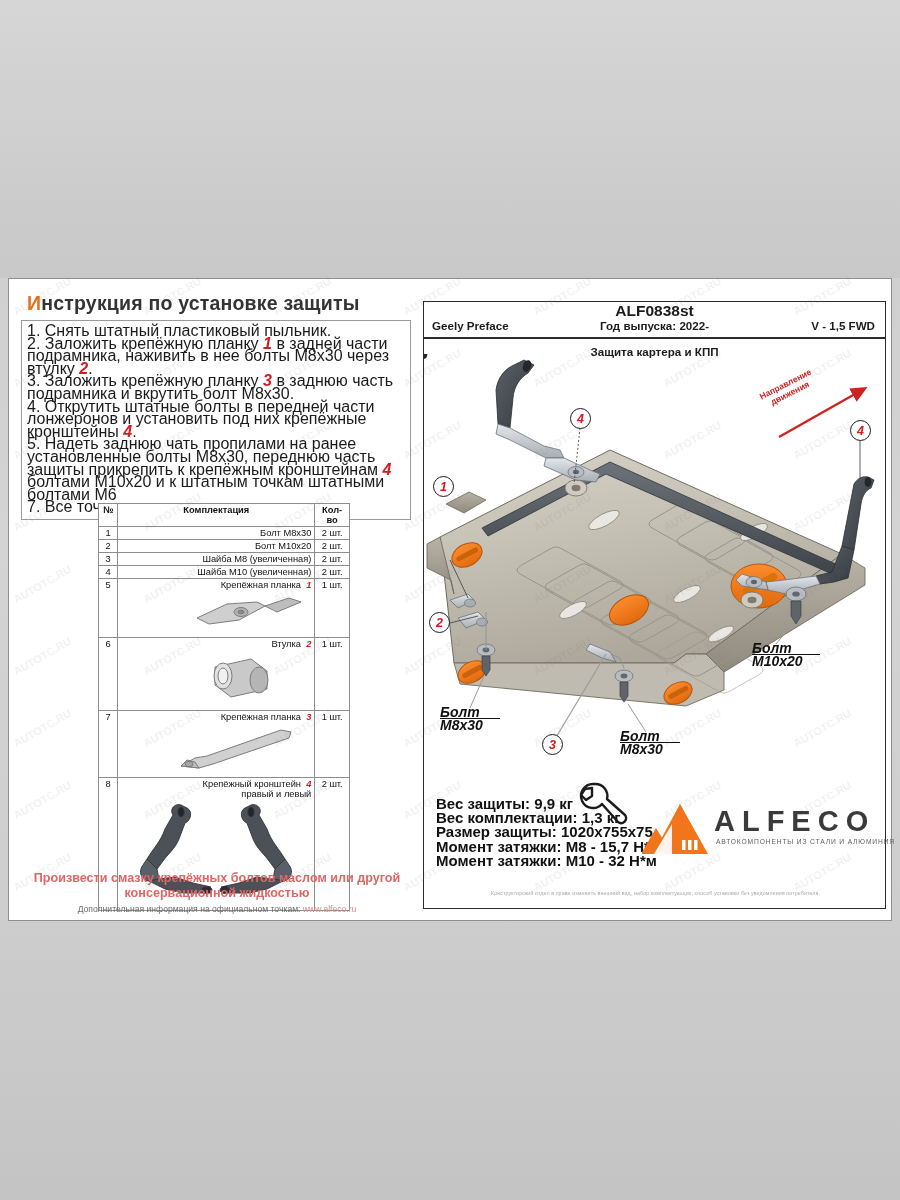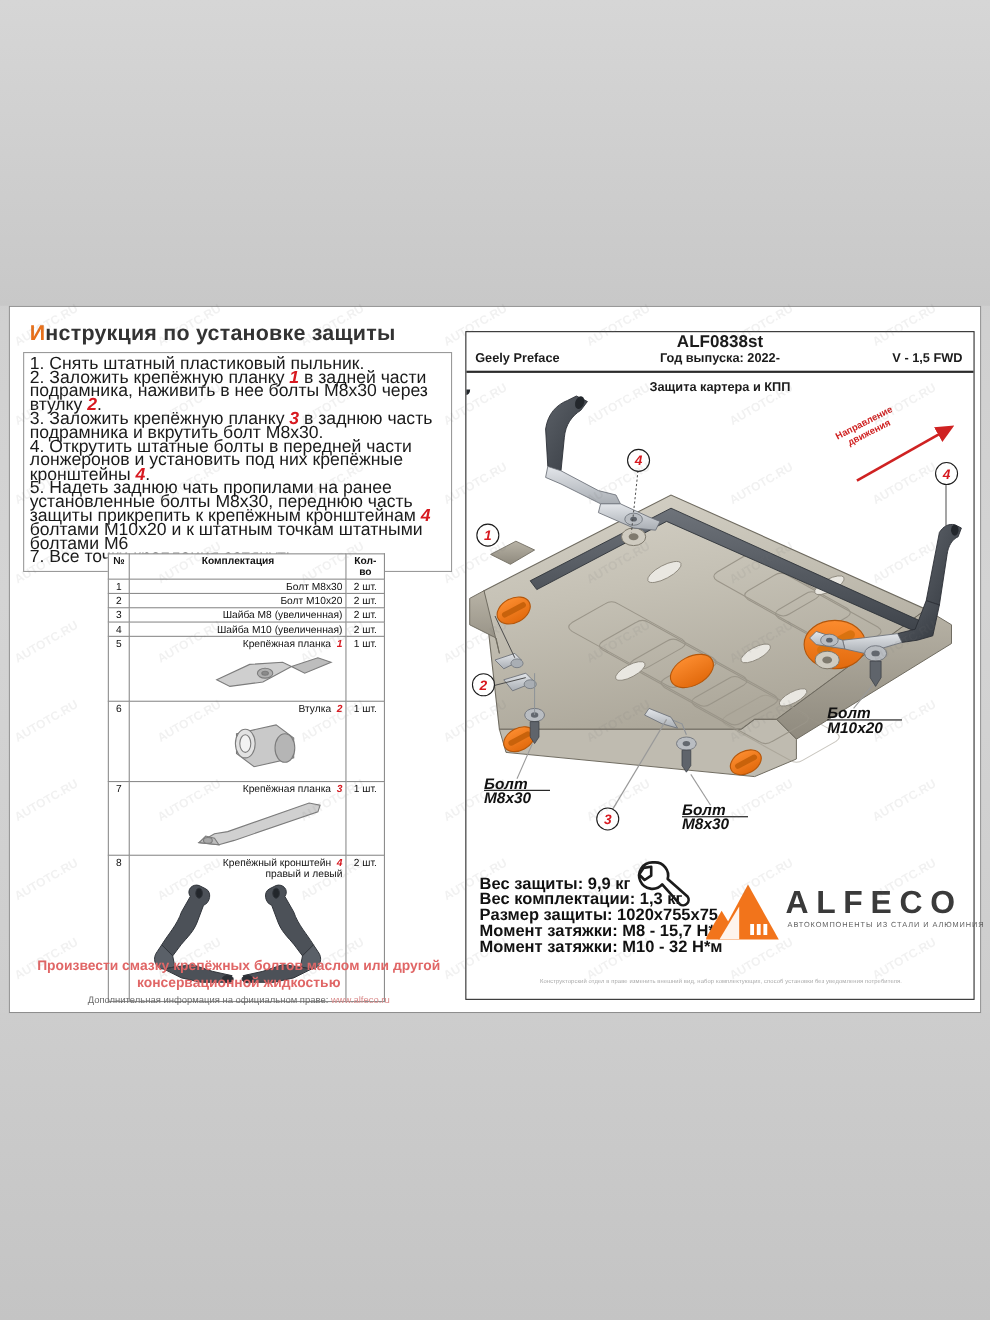--- a/index.html
+++ b/index.html
@@ -262,21 +262,21 @@
             <td class="col-qty">2 шт.</td>
           </tr>
         </tbody>
     </table>
 
     <div class="note-red">
       <div>Произвести смазку крепёжных болтов маслом или другой</div>
       <div>консервационной жидкостью</div>
     </div>
     <div class="note-sub">
-      <span>Дополнительная информация на официальном праве:</span>
+      <span>Дополнительная информация на официальном точкам:</span>
       <span class="url">www.alfeco.ru</span>
     </div>
   </div>
 
   <div class="right-panel">
 
     <div class="rp-head">
       <div class="rp-code">ALF0838st</div>
       <div class="rp-model">Geely Preface</div>
       <div class="rp-year">Год выпуска: 2022-</div>

